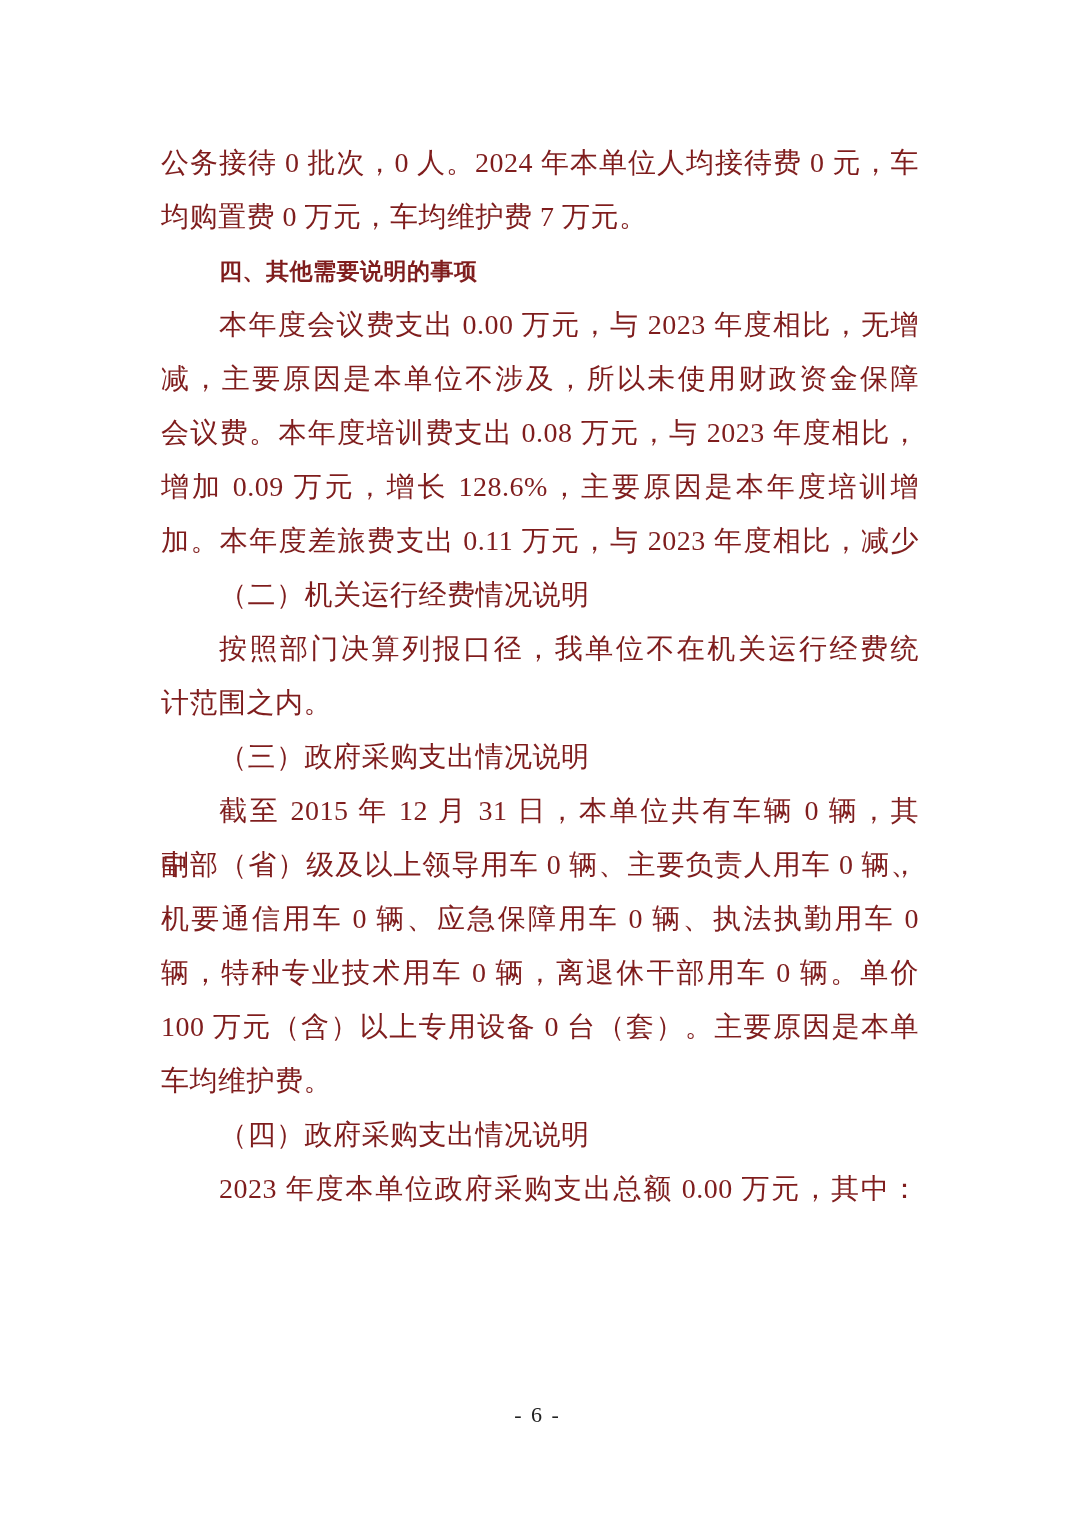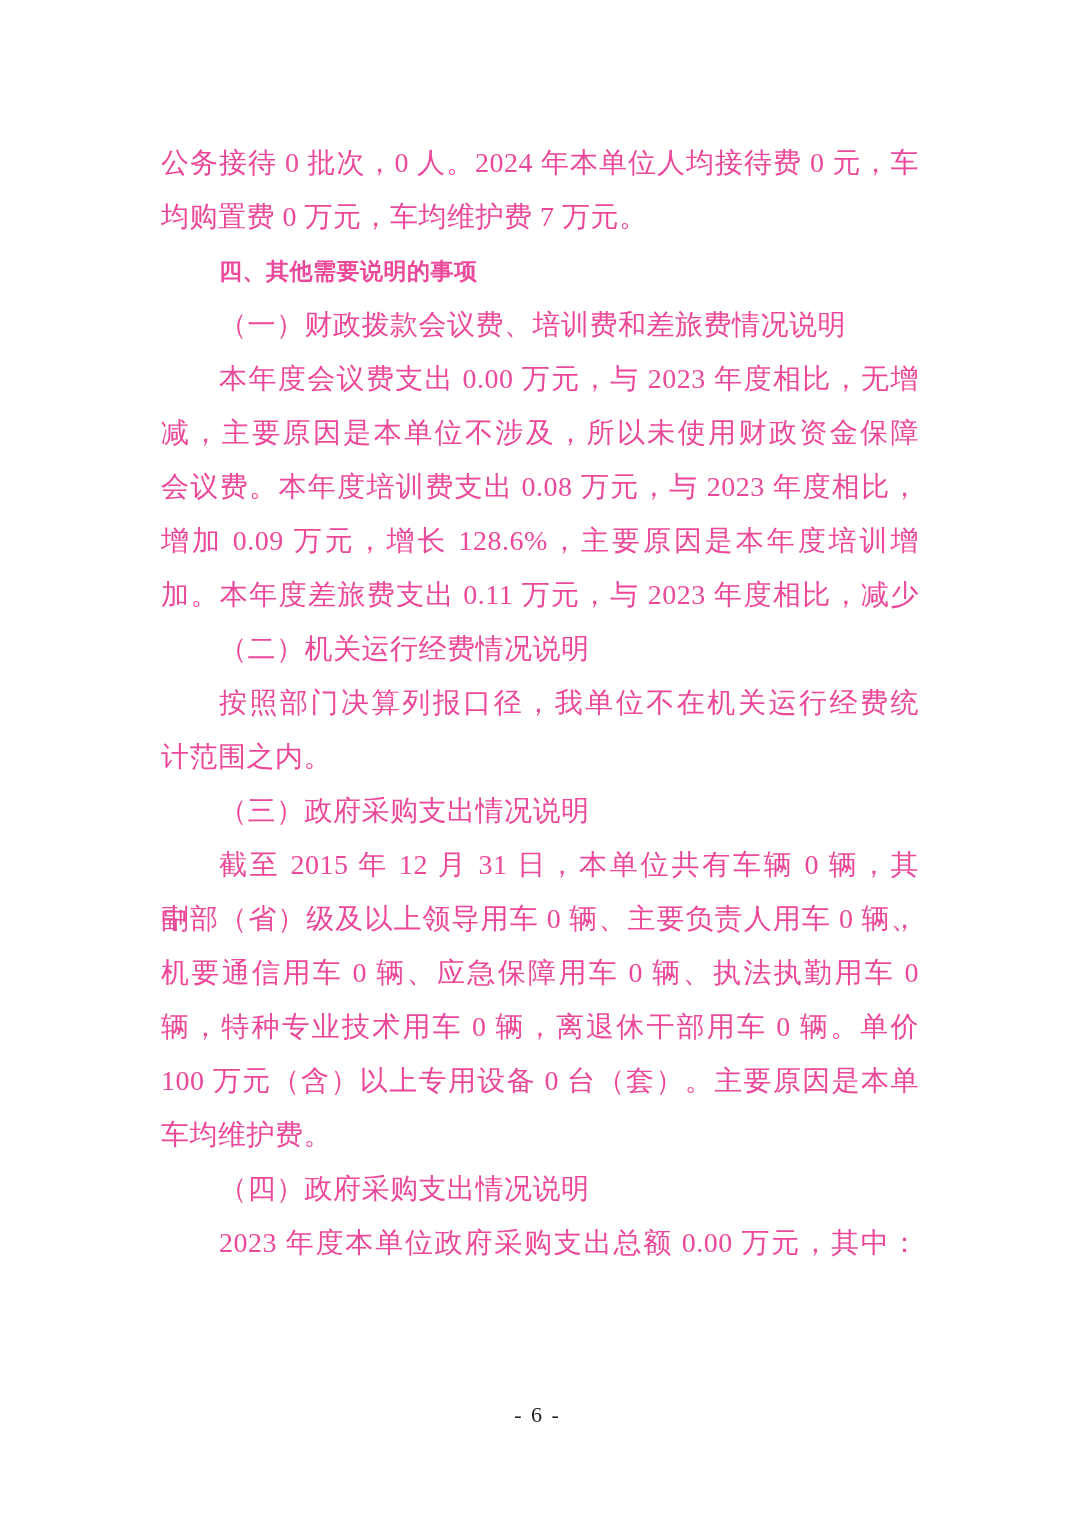--- a/index.html
+++ b/index.html
@@ -20,21 +20,21 @@
     position: absolute;
     left: 161px;
     top: 136px;
     width: 758px;
   }
   .line {
     height: 54px;
     line-height: 54px;
     font-size: 28px;
     letter-spacing: 0.5px;
-    color: #ec4899;
+    color: #7f1d1d;
     font-family: "Liberation Serif", serif;
   }
   .line.justify {
     text-align: justify;
     text-align-last: justify;
   }
   .line.left {
     text-align: left;
     text-align-last: left;
   }
@@ -63,21 +63,20 @@
   }
 </style>
 </head>
 <body>
 
 <div class="page">
   <div class="content" id="doc-content">
       <div class="line justify">公务接待 0 批次，0 人。2024 年本单位人均接待费 0 元，车</div>
       <div class="line left">均购置费 0 万元，车均维护费 7 万元。</div>
       <div class="line heading1 indent left">四、其他需要说明的事项</div>
-      <div class="line heading2 indent left">（一）财政拨款会议费、培训费和差旅费情况说明</div>
       <div class="line indent justify">本年度会议费支出 0.00 万元，与 2023 年度相比，无增</div>
       <div class="line justify">减，主要原因是本单位不涉及，所以未使用财政资金保障</div>
       <div class="line justify">会议费。本年度培训费支出 0.08 万元，与 2023 年度相比，</div>
       <div class="line justify">增加 0.09 万元，增长 128.6%，主要原因是本年度培训增</div>
       <div class="line justify">加。本年度差旅费支出 0.11 万元，与 2023 年度相比，减少</div>
       <div class="line heading2 indent left">（二）机关运行经费情况说明</div>
       <div class="line indent justify">按照部门决算列报口径，我单位不在机关运行经费统</div>
       <div class="line left">计范围之内。</div>
       <div class="line heading2 indent left">（三）政府采购支出情况说明</div>
       <div class="line indent justify">截至 2015 年 12 月 31 日，本单位共有车辆 0 辆，其中，</div>

